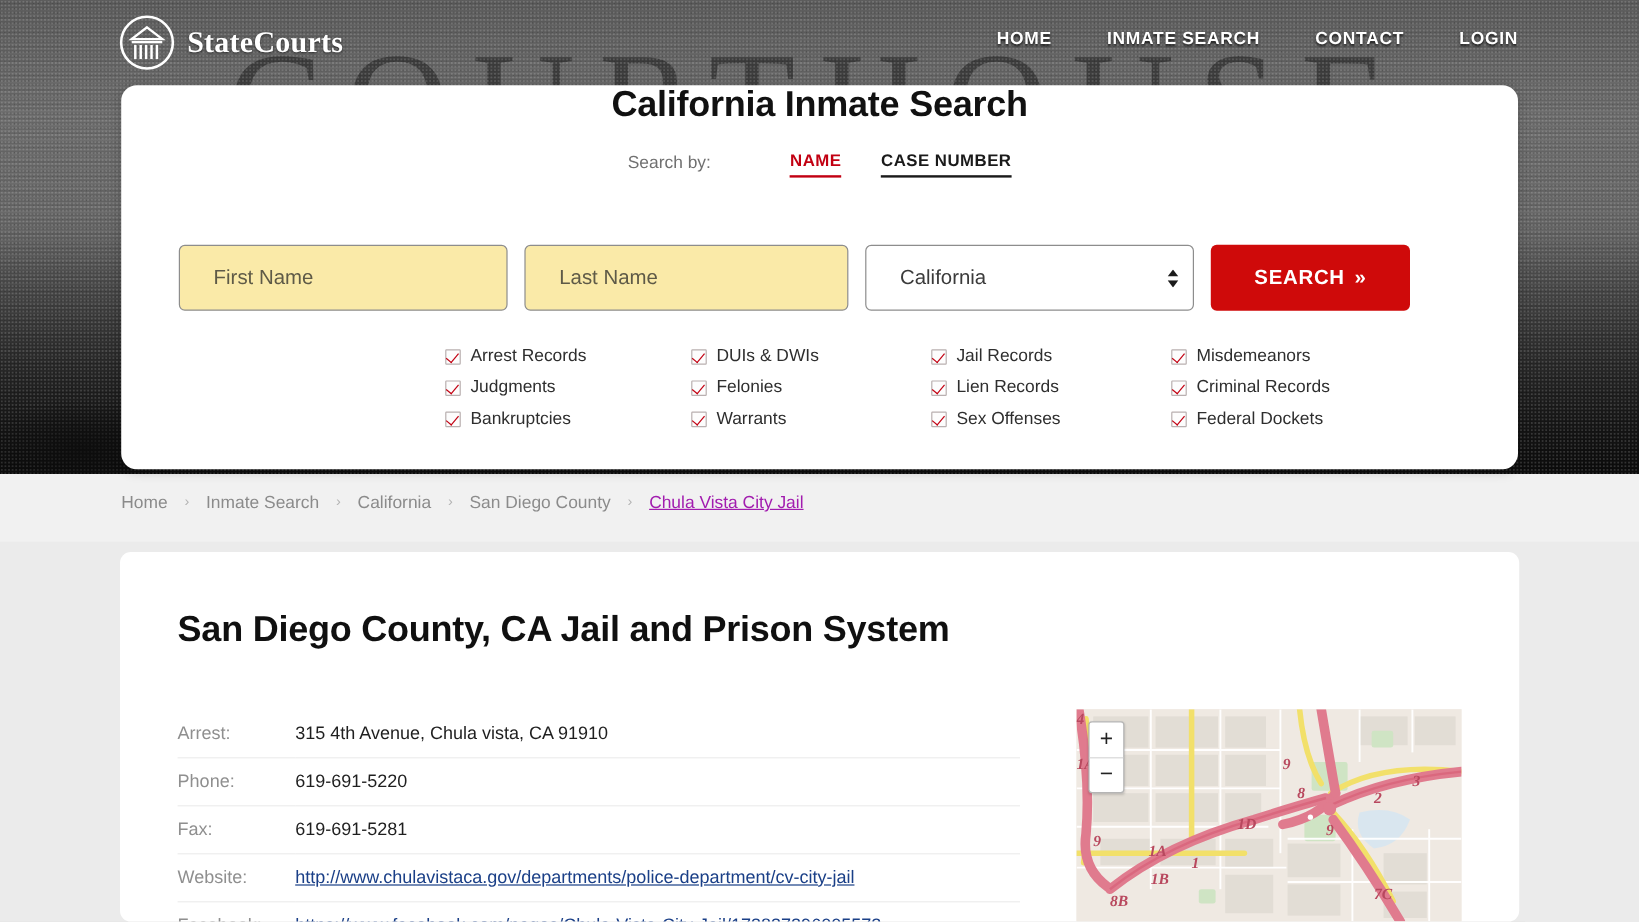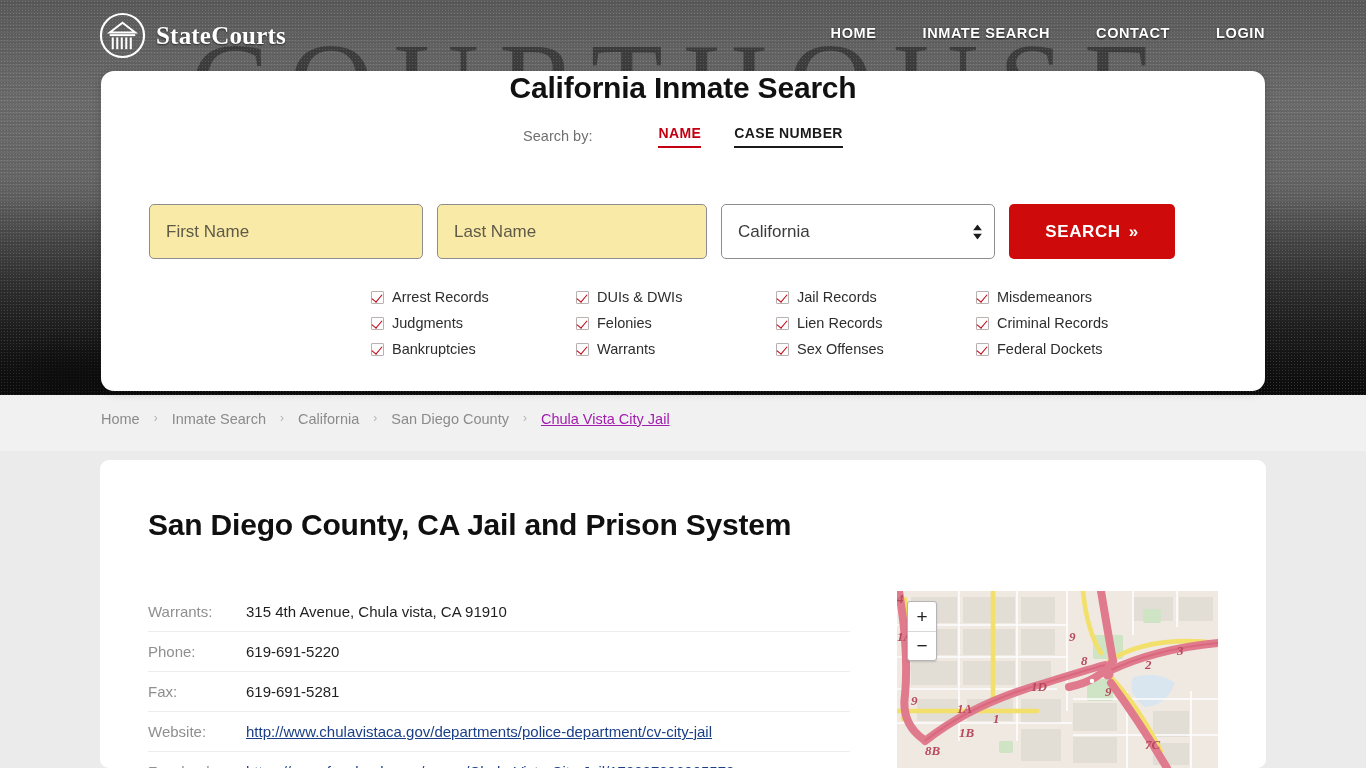--- a/index.html
+++ b/index.html
@@ -164,21 +164,21 @@
     gap: 14px;
   }
   .field {
     height: 55px;
     border: 1px solid #8d8d8d;
     border-radius: 5px;
     background: #faeaa8;
     font-family: "Liberation Sans", sans-serif;
     font-size: 17px;
     color: #3b3b3b;
-    padding: 0 16px;
+    padding: 0 28px;
     outline: none;
   }
   .field::placeholder { color: #5e5a47; opacity: 1; }
   .field-first { width: 274px; }
   .field-last  { width: 270px; }
   .select-wrap { position: relative; width: 274px; }
   .field-state {
     width: 274px;
     background: #ffffff;
     appearance: none;
@@ -478,21 +478,21 @@
 </div>
 
 <div class="page-bg"></div>
 
 <div class="content-card">
   <h2 class="content-h1">San Diego County, CA Jail and Prison System</h2>
 
   <table class="info-table">
     <tbody>
         <tr>
-      <td class="info-label">Warrants:</td>
+      <td class="info-label">Arrest:</td>
       <td class="info-value">315 4th Avenue, Chula vista, CA 91910</td>
     </tr>
     <tr>
       <td class="info-label">Phone:</td>
       <td class="info-value">619-691-5220</td>
     </tr>
     <tr>
       <td class="info-label">Fax:</td>
       <td class="info-value">619-691-5281</td>
     </tr>

